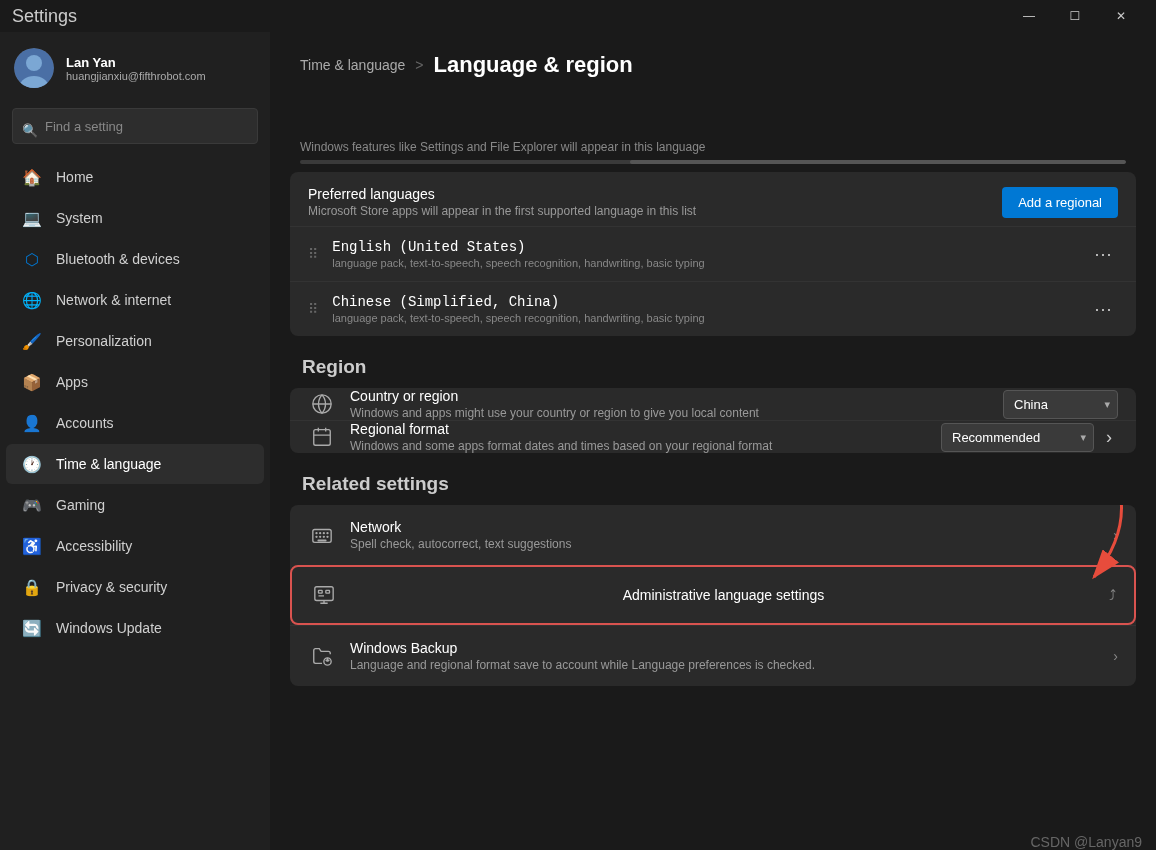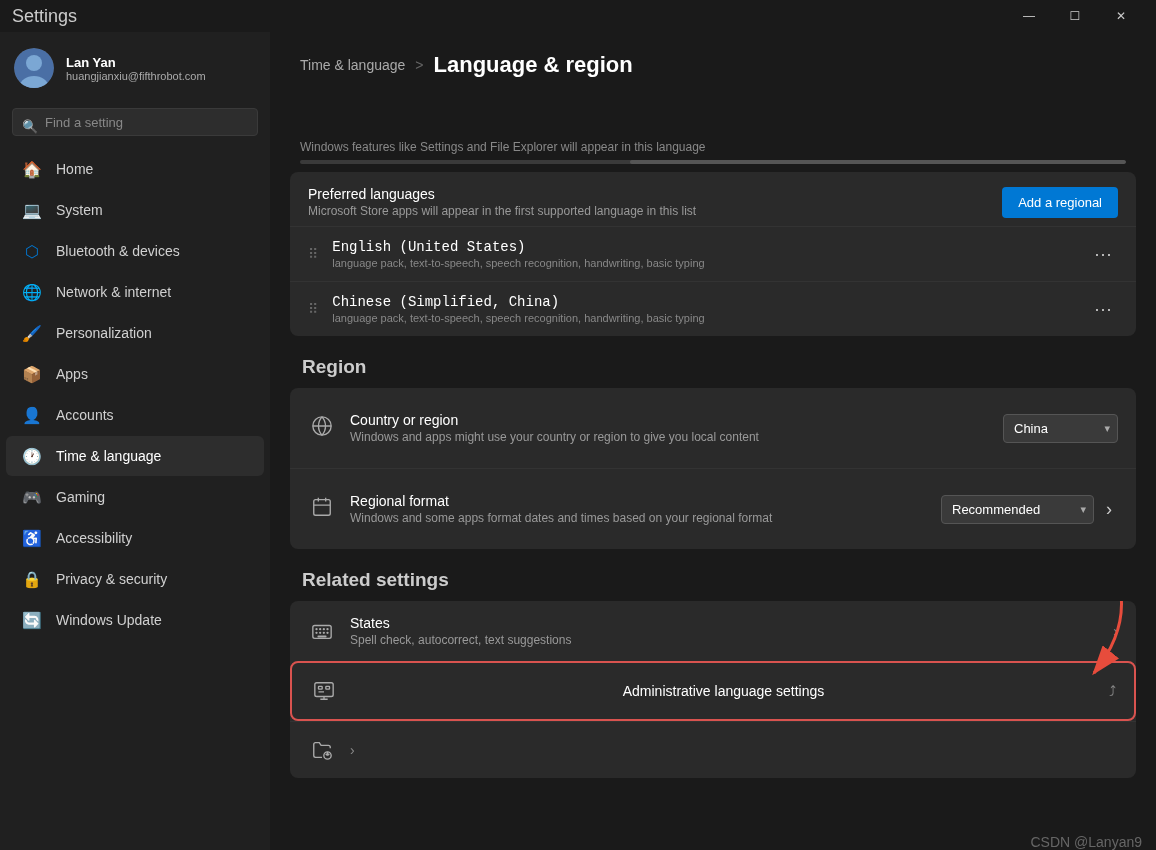--- a/index.html
+++ b/index.html
@@ -87,21 +87,21 @@
     .user-name { font-size: 13px; font-weight: 600; color: #fff; }
     .user-email { font-size: 11px; color: #aaa; }
 
     
     .search-container {
       padding: 4px 12px 12px;
       position: relative;
     }
     .search-input {
       width: 100%;
-      height: 28px;
+      height: 36px;
       background: #2d2d2d;
       border: 1px solid #3a3a3a;
       border-radius: 4px;
       color: #fff;
       font-size: 13px;
       padding: 0 10px 0 32px;
       outline: none;
     }
     .search-input::placeholder { color: #888; }
     .search-icon-wrap {
@@ -222,21 +222,22 @@
       color: #ccc;
       font-size: 18px;
       cursor: pointer;
       padding: 2px 6px;
       border-radius: 4px;
     }
 
     
     .region-item {
       display: flex;
-      padding: 24px 18px;
+      align-items: center;
+      padding: 0 18px;
       border-top: 1px solid #333;
       gap: 14px;
     }
     .region-item:first-child { border-top: none; }
     .region-icon {
       width: 28px;
       height: 28px;
       display: flex;
       align-items: center;
       justify-content: center;
@@ -564,21 +565,21 @@
               <line x1="14" y1="10" x2="14" y2="10" stroke-width="2.5" stroke-linecap="round"></line>
               <line x1="18" y1="10" x2="18" y2="10" stroke-width="2.5" stroke-linecap="round"></line>
               <line x1="6" y1="14" x2="6" y2="14" stroke-width="2.5" stroke-linecap="round"></line>
               <line x1="10" y1="14" x2="10" y2="14" stroke-width="2.5" stroke-linecap="round"></line>
               <line x1="14" y1="14" x2="14" y2="14" stroke-width="2.5" stroke-linecap="round"></line>
               <line x1="18" y1="14" x2="18" y2="14" stroke-width="2.5" stroke-linecap="round"></line>
               <line x1="8" y1="18" x2="16" y2="18" stroke-width="2" stroke-linecap="round"></line>
             </svg>
           </div>
           <div class="related-info">
-            <div class="related-name">States</div>
+            <div class="related-name">Network</div>
             <div class="related-desc">Spell check, autocorrect, text suggestions</div>
           </div>
           <span class="chevron-right">›</span>
         </div>
 
         <div class="related-item highlighted-item" style="position:relative;">
           <div class="related-icon">
             <svg width="22" height="22" viewBox="0 0 24 24" fill="none" stroke="#aaa" stroke-width="1.5">
               <rect x="2" y="3" width="20" height="15" rx="2"></rect>
               <line x1="8" y1="21" x2="16" y2="21"></line>
@@ -604,20 +605,24 @@
         </div>
 
         <div class="related-item">
           <div class="related-icon">
             <svg width="22" height="22" viewBox="0 0 24 24" fill="none" stroke="#aaa" stroke-width="1.5">
               <path d="M12 20H5a2 2 0 0 1-2-2V6a2 2 0 0 1 2-2h4l2 3h8a2 2 0 0 1 2 2v1"></path>
               <path d="M18 14v4m0 0l-2-2m2 2l2-2" stroke-width="1.5"></path>
               <circle cx="18" cy="18" r="4"></circle>
             </svg>
           </div>
+          <div class="related-info">
+            <div class="related-name">Windows Backup</div>
+            <div class="related-desc">Language and regional format save to account while Language preferences is checked.</div>
+          </div>
           <span class="chevron-right">›</span>
         </div>
       </div>
     </div>
   </div>
 </div>
 
 <div class="watermark">CSDN @Lanyan9</div>
 
 </body></html>

